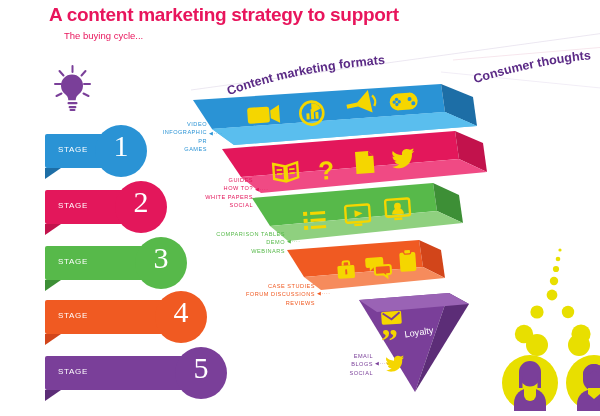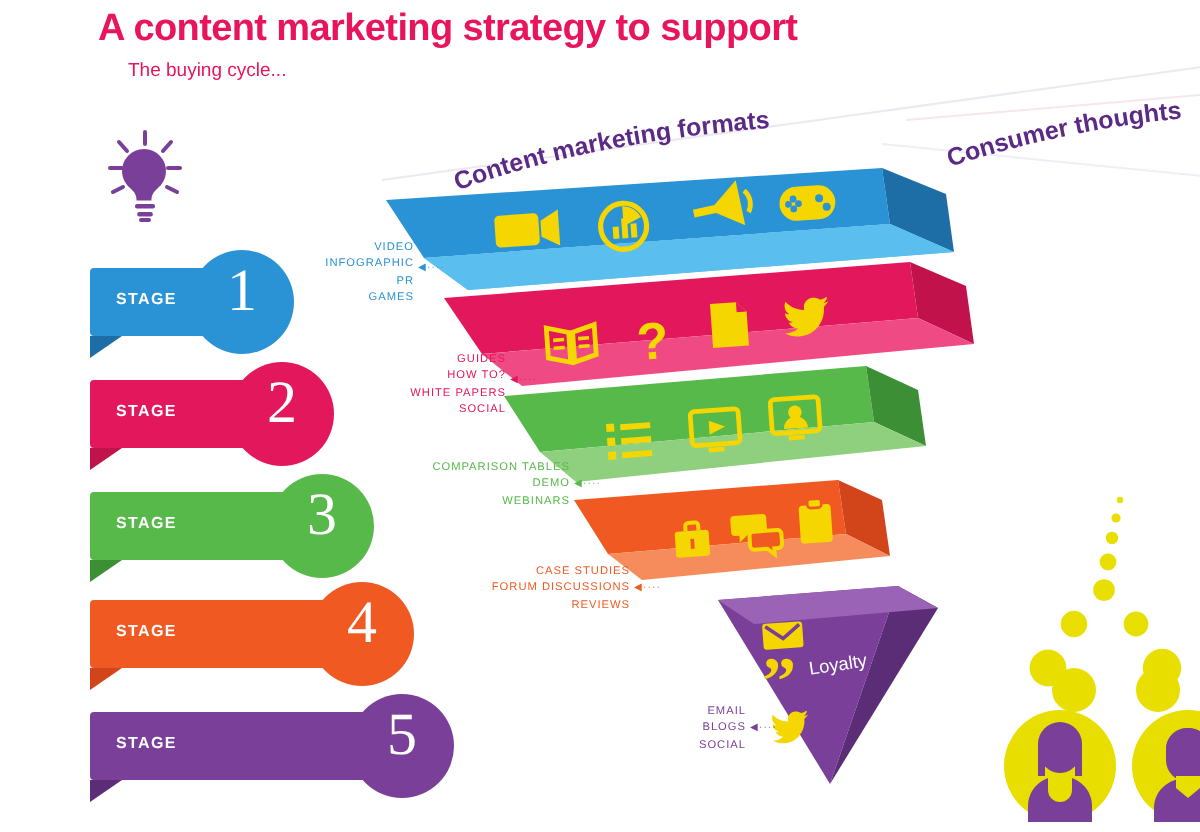--- a/index.html
+++ b/index.html
@@ -32,21 +32,21 @@
     position:absolute;left:0;top:0;height:34px;border-radius:2px;
   }
   .ribbon .tail{
     position:absolute;left:0;top:34px;width:16px;height:11px;
   }
   .ribbon .circle{
     position:absolute;top:-9px;width:52px;height:52px;border-radius:50%;
   }
   .ribbon .stg{
     position:absolute;left:13px;top:11px;
-    font-size:8px;font-weight:bold;color:#fff;letter-spacing:0.7px;
+    font-size:8px;font-weight:normal;color:#fff;letter-spacing:0.7px;
   }
   .ribbon .num{
     position:absolute;top:-5px;width:52px;
     text-align:center;font-size:30px;color:#fff;
     font-family:"Liberation Serif", serif;
   }
 
   
   .fmt{
     position:absolute;text-align:right;

